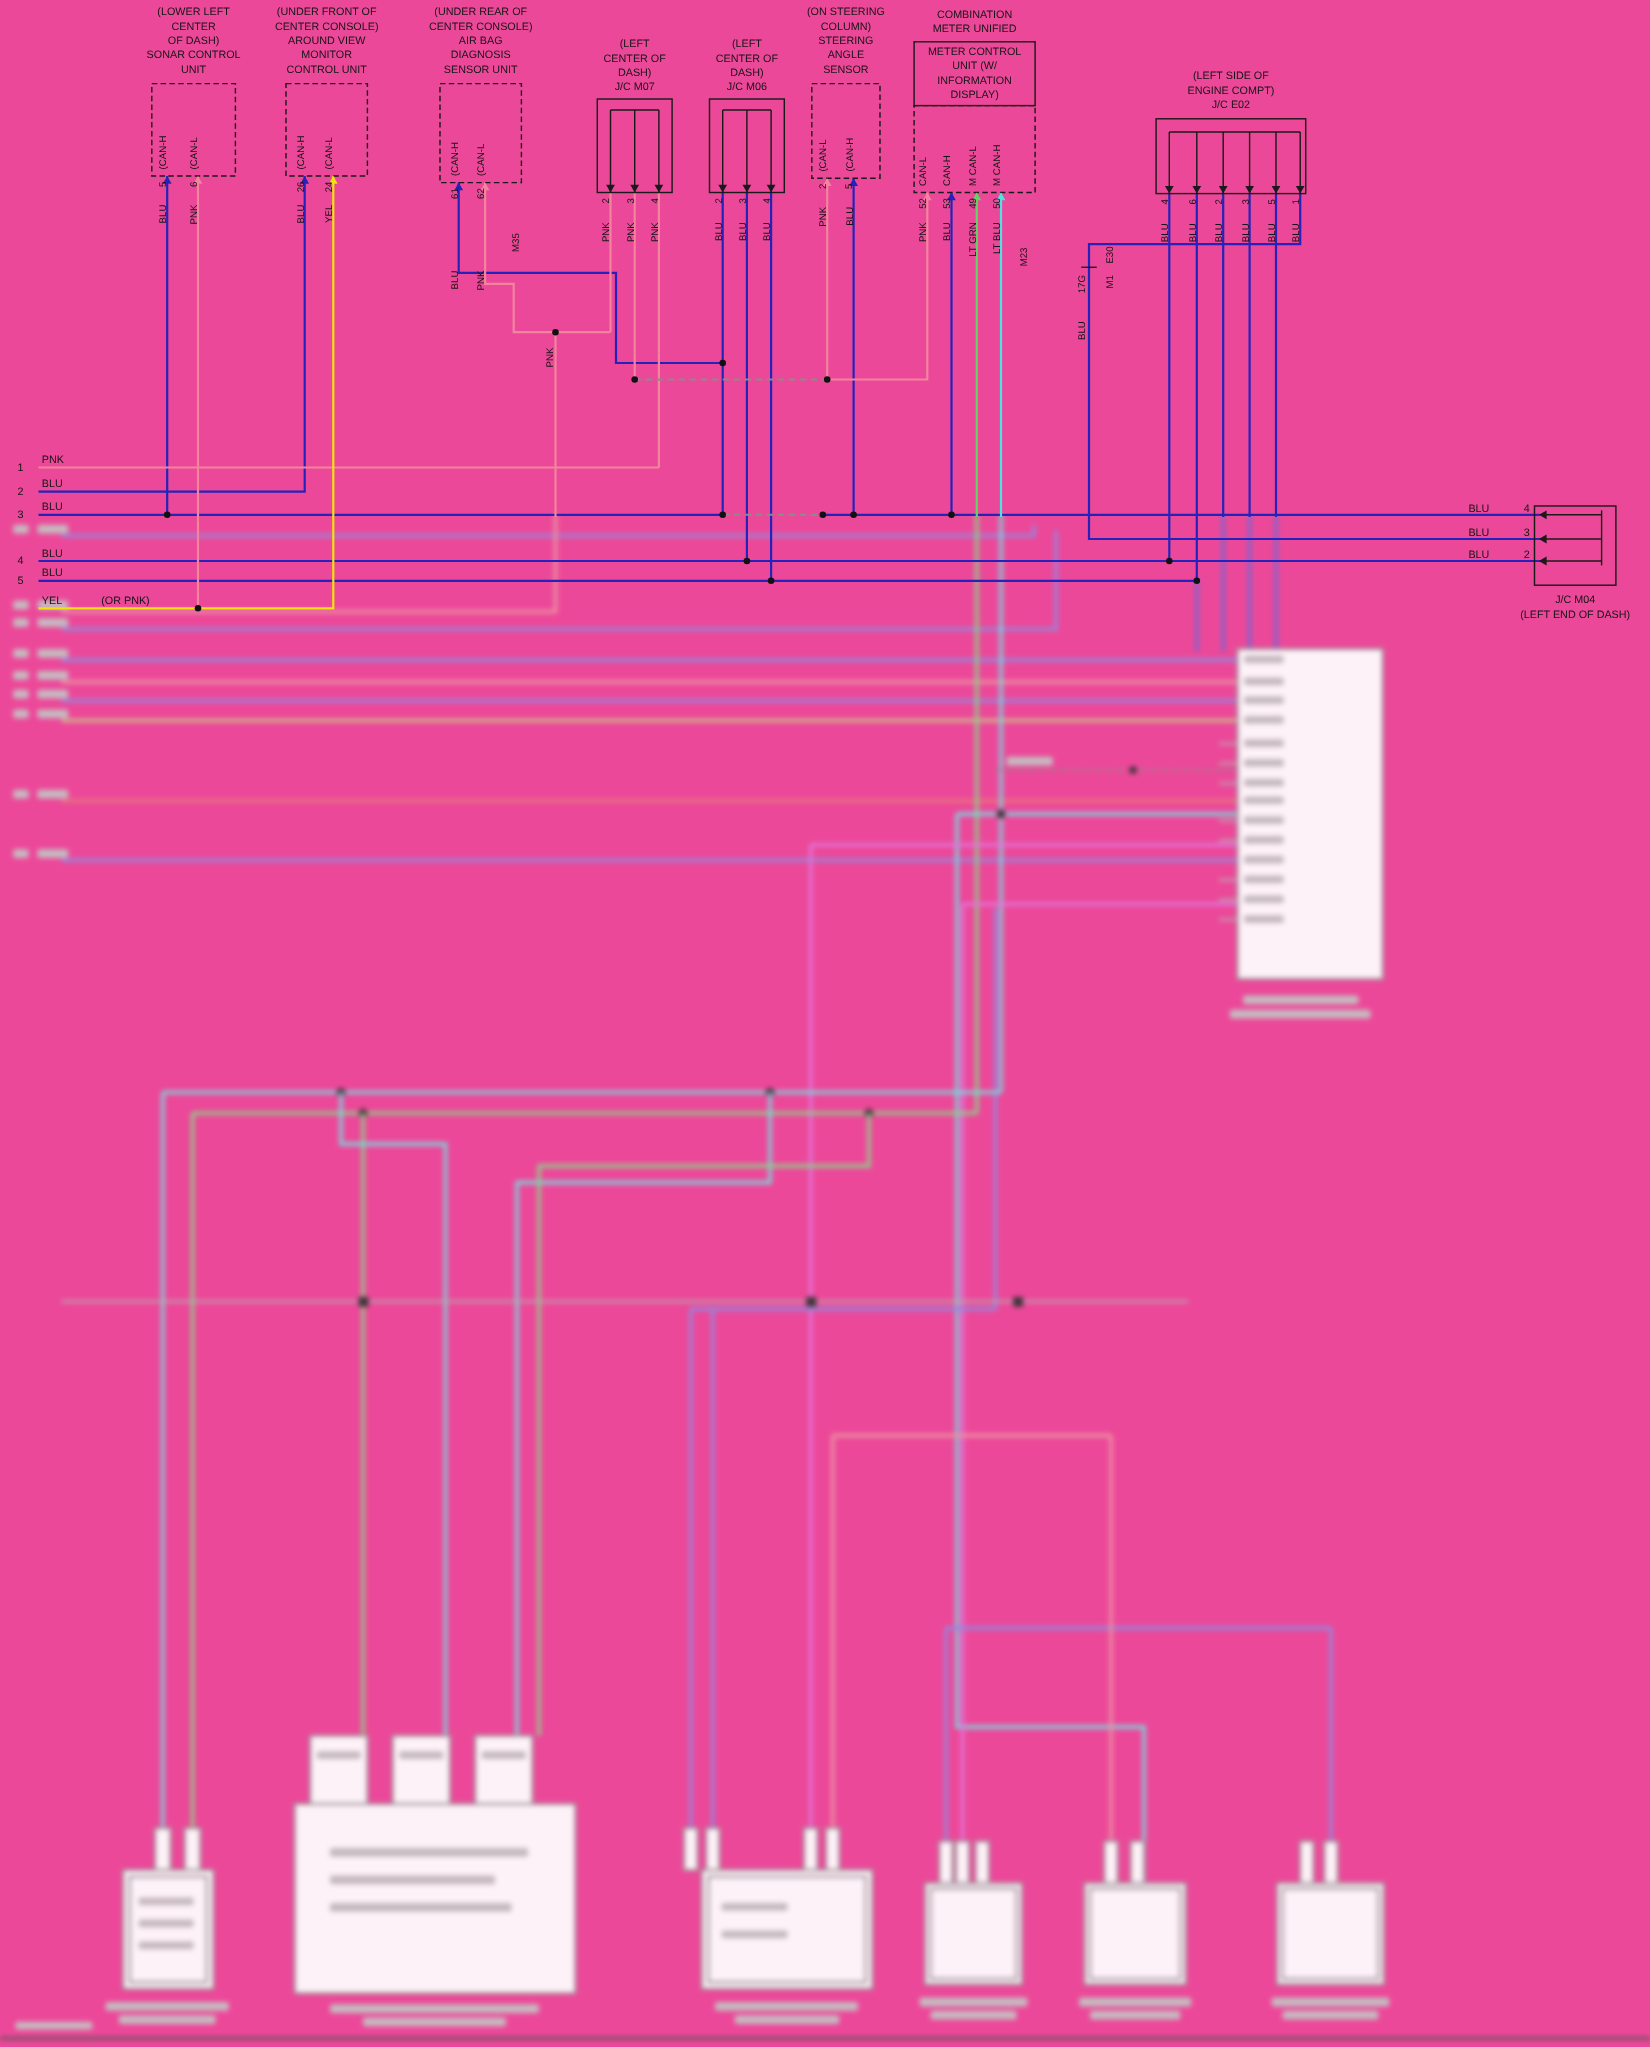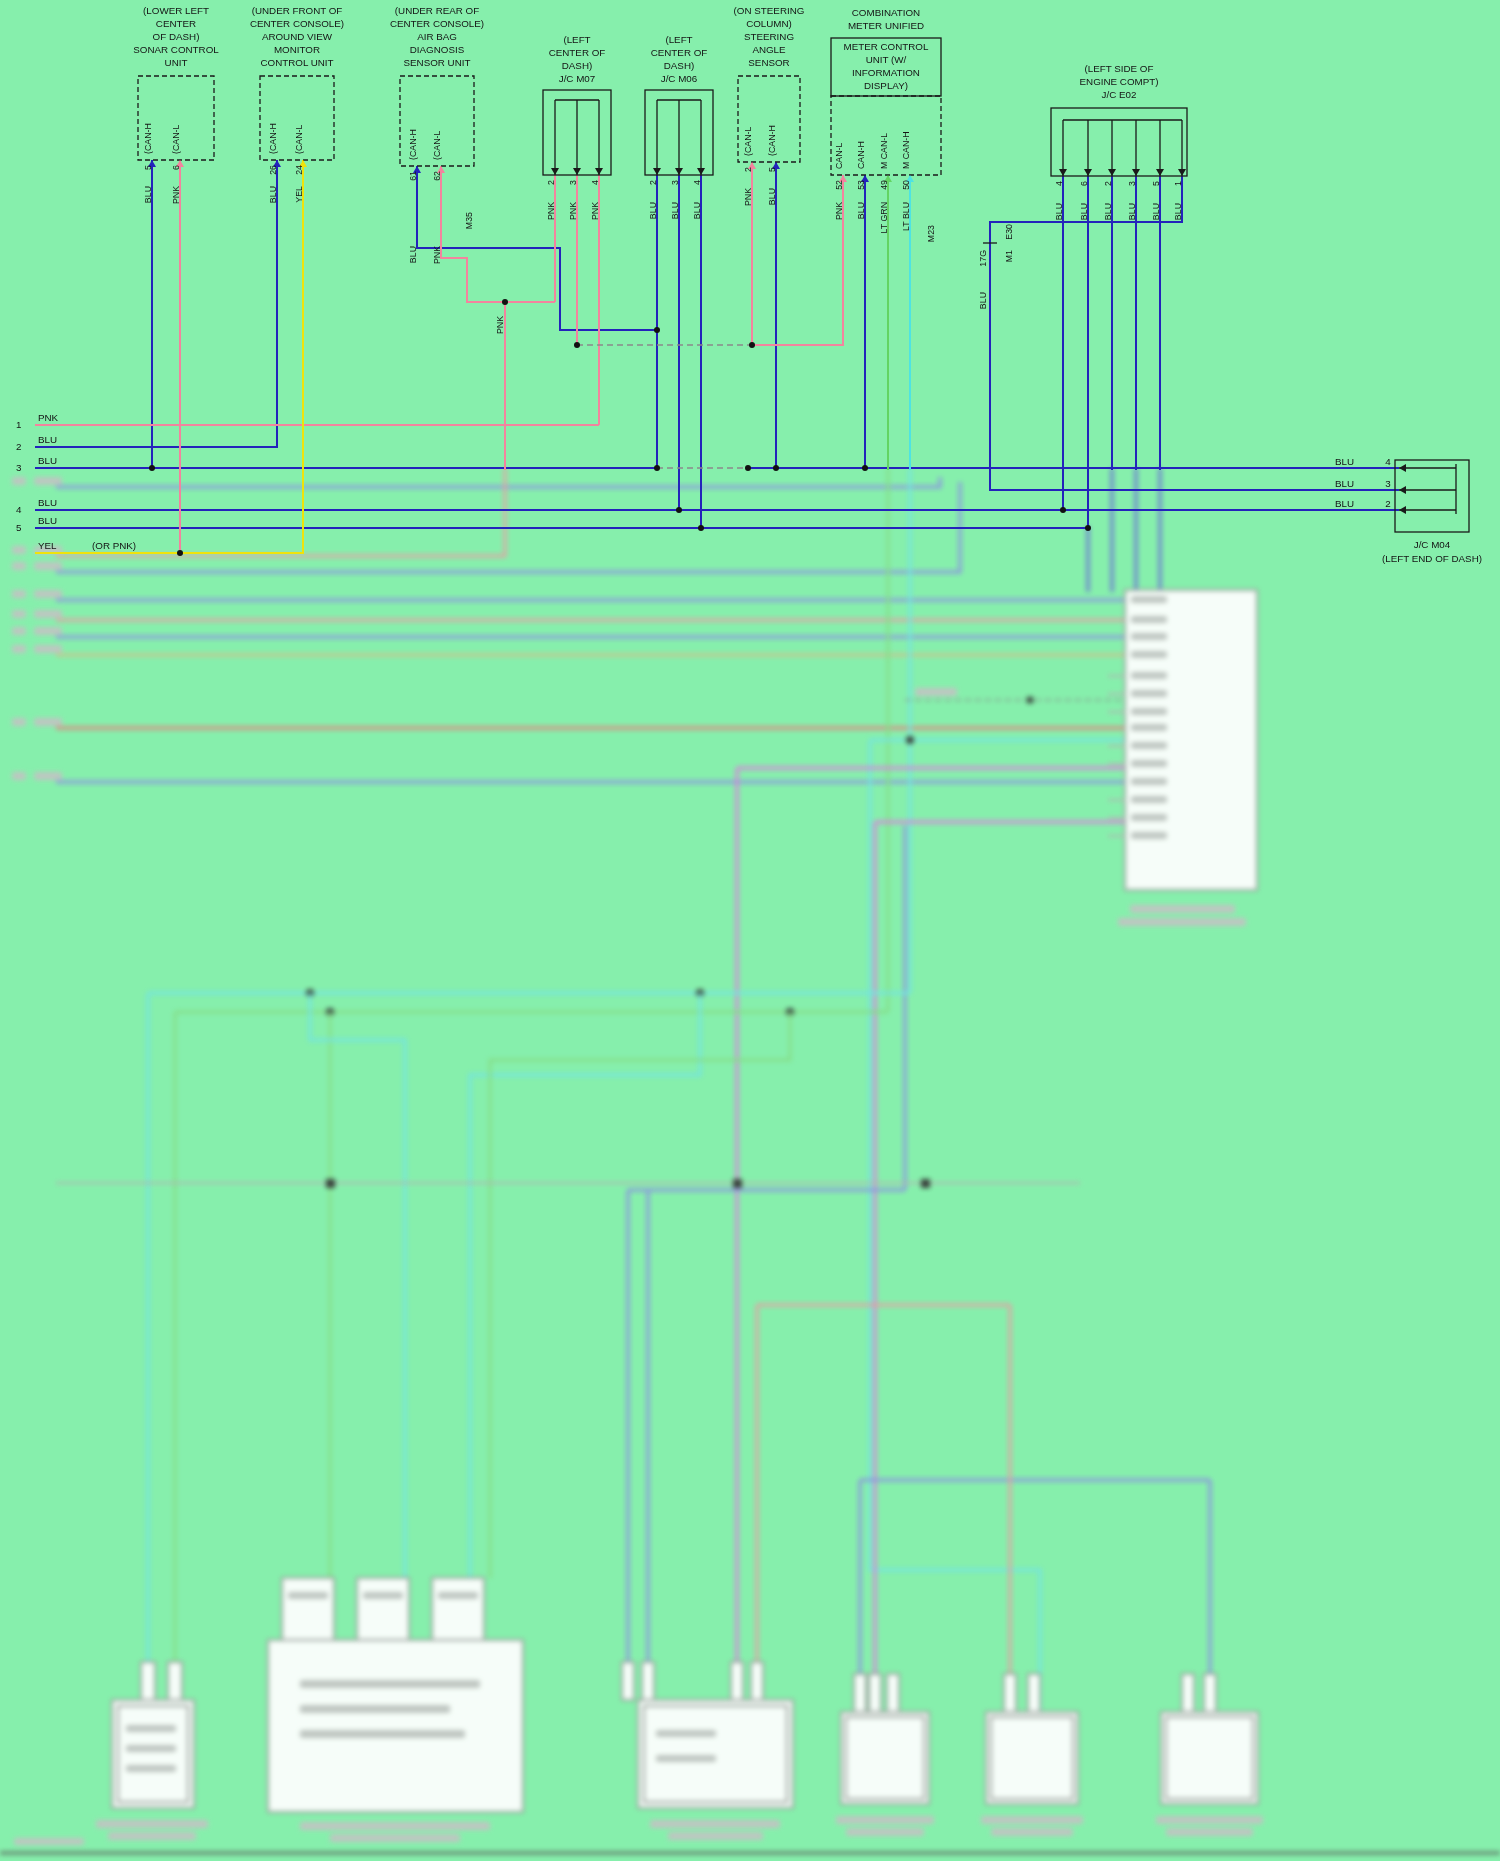--- a/index.html
+++ b/index.html
@@ -1,16 +1,16 @@
 <!DOCTYPE html>
 <html><head>
 <meta charset="utf-8">
 <style>
   html,body{margin:0;padding:0;background:#ffffff;}
-  .canvas{position:relative;width:1500px;height:1861px;background:#86efac;overflow:hidden;
+  .canvas{position:relative;width:1500px;height:1861px;background:#ec4899;overflow:hidden;
           font-family:"Liberation Sans",sans-serif;}
   .canvas svg{position:absolute;left:0;top:0;}
   #blur-layer{filter:blur(2.6px);opacity:.93;z-index:1;}
   #sharp-layer{z-index:2;}
   
   text{font-family:"Liberation Sans",sans-serif;fill:#141414;}
   .t{font-size:9.8px;text-anchor:middle;}
   .s{font-size:9.8px;}
   .r{font-size:8.8px;}
   .mid{text-anchor:middle;}

